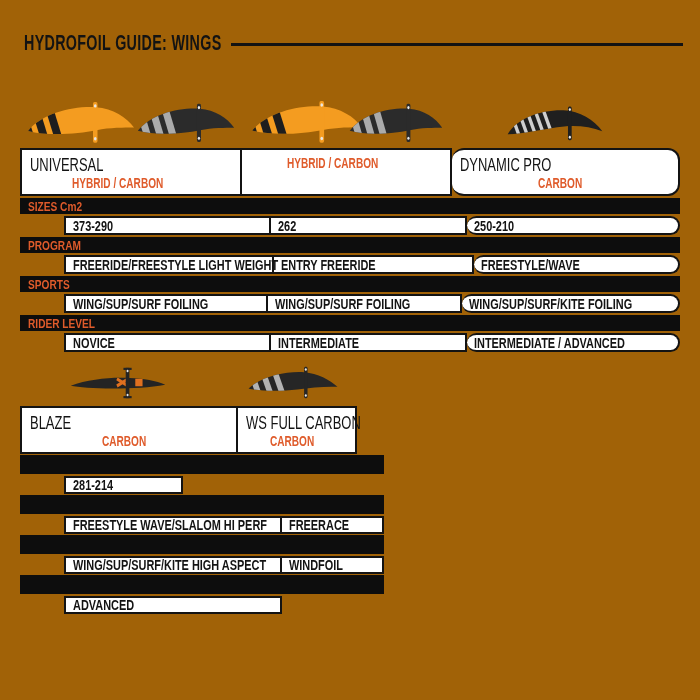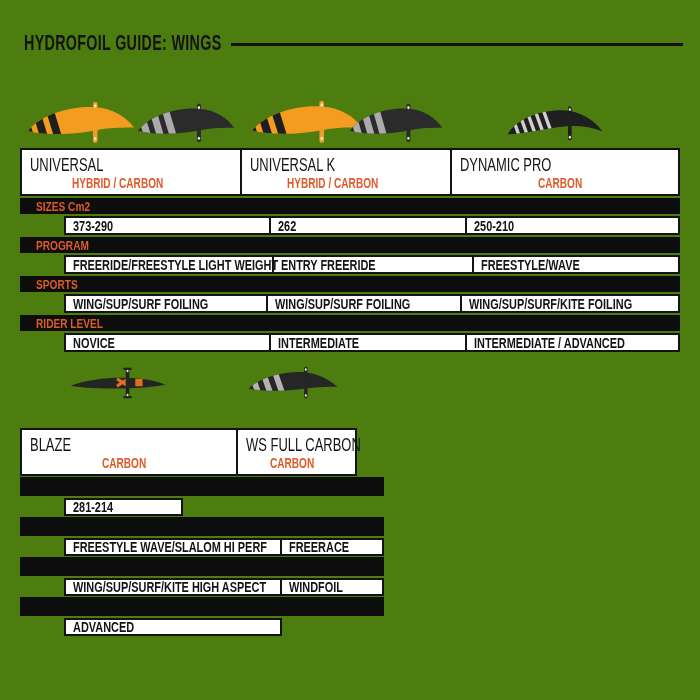--- a/index.html
+++ b/index.html
@@ -1,46 +1,46 @@
 <!DOCTYPE html>
 <html><head>
 <meta charset="utf-8">
 <style>
   html,body{margin:0;padding:0;background:#fff;}
-  .page{position:relative;width:700px;height:700px;background:#4d7c0f;overflow:hidden;
+  .page{position:relative;width:700px;height:700px;background:#a16207;overflow:hidden;
         font-family:"Liberation Sans",sans-serif;}
   
   .title{position:absolute;left:24px;top:31px;margin:0;font-size:22px;line-height:23px;
          font-weight:700;color:#131313;}
   .ctt{display:inline-block;transform:scaleX(0.65);transform-origin:0 50%;white-space:nowrap;letter-spacing:.5px;}
   .rule{position:absolute;left:231px;top:43px;width:452px;height:3px;background:#131313;}
   
   .wing{position:absolute;}
   
   .ftable{position:absolute;left:20px;}
   .t-top{top:148px;width:660px;}
-  .t-bottom{top:428px;width:364px;}
+  .t-bottom{top:406px;width:364px;}
   .hrow,.drow{display:flex;}
   .hcell{box-sizing:border-box;border:2px solid #131313;border-left:none;background:#fff;
          padding:5px 0 0 8px;height:48px;}
   .hcell:first-child{border-left:2px solid #131313;}
   .hname{display:block;font-size:18px;line-height:20px;font-weight:400;color:#131313;}
   .hsub{display:block;font-size:14px;line-height:16px;font-weight:700;color:#DF5B2B;text-align:center;}
   .ctn{display:inline-block;transform:scaleX(0.72);transform-origin:0 50%;white-space:nowrap;}
   .ct{display:inline-block;transform:scaleX(0.78);transform-origin:0 50%;white-space:nowrap;}
   .bar{height:16px;margin-top:2px;background:#0D0D0D;display:flex;align-items:center;
-       padding-left:16px;color:#DF5B2B;font-size:13px;font-weight:700;}
+       padding-left:8px;color:#DF5B2B;font-size:13px;font-weight:700;}
   .drow{margin-top:2px;margin-left:44px;}
   .dcell{box-sizing:border-box;border:2px solid #131313;border-left:none;background:#fff;height:19px;
          display:flex;align-items:center;padding-left:7px;font-size:14px;font-weight:700;color:#131313;}
   .dcell:first-child{border-left:2px solid #131313;}
   .t-bottom .bar{height:19px;margin-top:1px;}
   .t-bottom .drow{margin-top:2px;}
   .t-bottom .dcell{height:18px;}
-  .cw1{width:222px;}.cw2{width:210px;}.cw3{width:228px;}
+  .cw1{width:222px;}.cw2{width:210px;}.cw3{width:228px;border-radius:12px;}
   .bw1{width:218px;}.bw2{width:119px;}
 </style>
 </head>
 <body>
 
 <div class="page">
 
   <h1 class="title"><span class="ctt">HYDROFOIL GUIDE: WINGS</span></h1>
   <div class="rule"></div>
 
@@ -131,21 +131,20 @@
       <circle cx="142" cy="57" r="2.4" fill="#E8E8E8"></circle>
   </svg>
 
   <section class="ftable t-top">
     <div class="hrow">
       <div class="hcell cw1">
         <span class="hname"><span class="ctn">UNIVERSAL</span></span>
         <span class="hsub"><span class="ctn">HYBRID / CARBON</span></span>
       </div>
       <div class="hcell cw2">
-        <span class="hname"><span class="ctn">UNIVERSAL K</span></span>
         <span class="hsub"><span class="ctn">HYBRID / CARBON</span></span>
       </div>
       <div class="hcell cw3">
         <span class="hname"><span class="ctn">DYNAMIC PRO</span></span>
         <span class="hsub"><span class="ctn">CARBON</span></span>
       </div>
     </div>
 
     <div class="bar">
         <span class="ct">SIZES Cm2</span>

